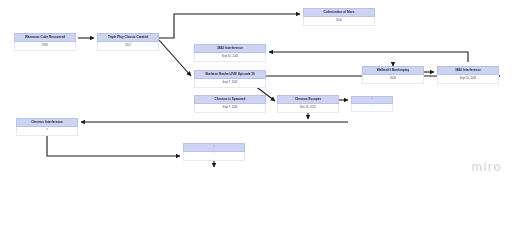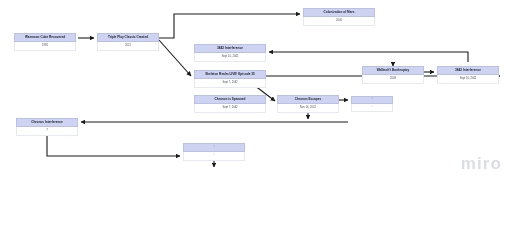--- a/index.html
+++ b/index.html
@@ -74,21 +74,21 @@
     color: #9aa0c0;
     font-weight: 400;
   }
   .node-date.faint {
     color: #c3c7da;
   }
   #watermark {
     position: absolute;
     right: 10px;
     bottom: 8px;
-    font-size: 17px;
+    font-size: 12px;
     letter-spacing: 1.1px;
     color: #dcdde4;
     font-weight: 700;
     user-select: none;
   }
 </style>
 </head>
 <body>
 
 <div id="board">

